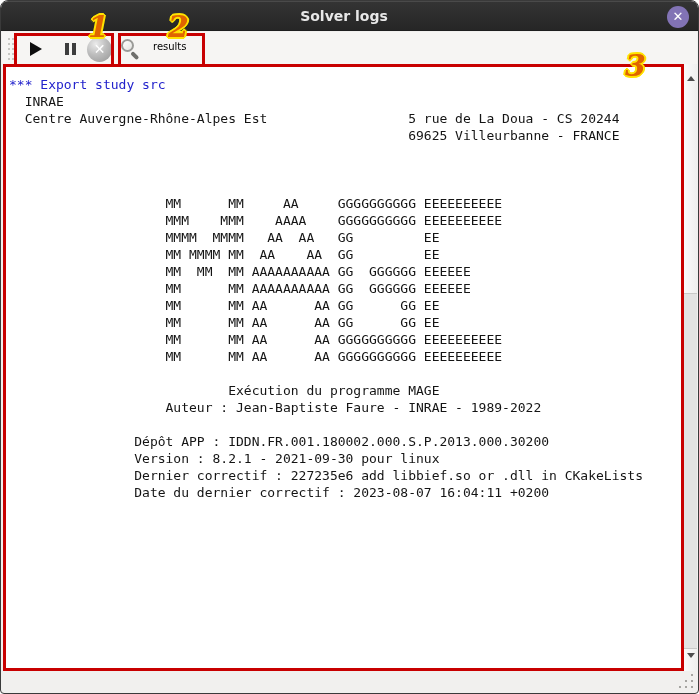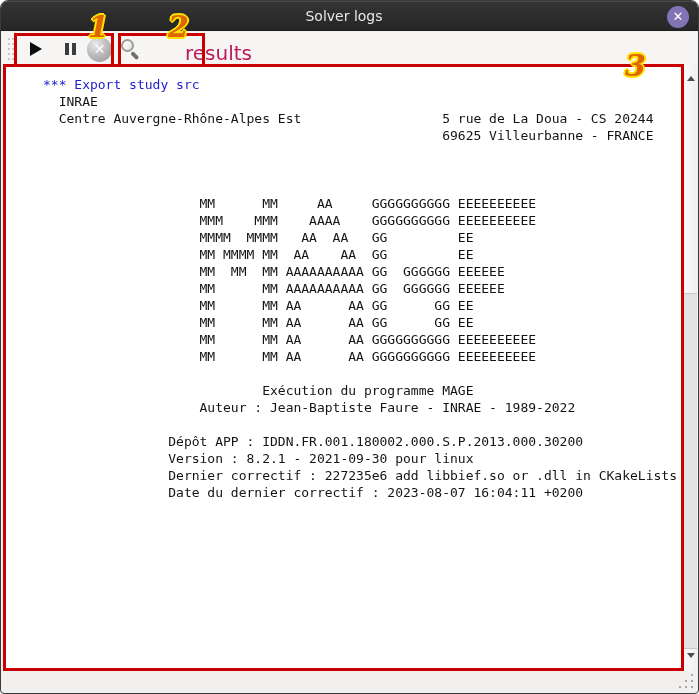--- a/index.html
+++ b/index.html
@@ -14,21 +14,21 @@
   }
   
   .titlebar{
     position:absolute;left:0;top:0;right:0;height:30px;
     background:linear-gradient(#343434,#262626);
     border-top:1px solid #4a4a4a;
     border-bottom:1px solid #1e1e1e;
   }
   .title-text{
     position:absolute;left:0;right:11px;top:6px;
-    text-align:center;color:#e8e8e8;font-size:14px;font-weight:normal;
+    text-align:center;color:#e8e8e8;font-size:14px;font-weight:bold;
   }
   .close-btn{
     position:absolute;right:9px;top:4px;width:22px;height:22px;
     border-radius:50%;background:#8273b5;
     color:#ffffff;font-size:13px;font-weight:bold;
     line-height:22px;text-align:center;cursor:pointer;
   }
   
   .toolbar{
     position:absolute;left:1px;right:1px;top:31px;height:32px;
@@ -60,26 +60,26 @@
   .magnifier-icon{position:absolute;left:120px;top:38px;width:24px;height:22px;}
   .magnifier-glass{
     position:absolute;left:0;top:0;width:13px;height:13px;border-radius:50%;
     border:2.5px solid #9b9b98;background:linear-gradient(135deg,#ffffff,#e3e3e0);
   }
   .magnifier-handle{
     position:absolute;left:12px;top:12px;width:9px;height:4px;background:#6f6f6c;
     transform:rotate(45deg);transform-origin:0 0;border-radius:2px;
   }
   .results-label{
-    position:absolute;left:152px;top:40px;font-size:20px;color:#be185d;margin-left:32px;
+    position:absolute;left:152px;top:40px;font-size:10px;color:#000000;
   }
   
   .logarea{
     position:absolute;left:2px;top:63px;width:681px;height:607px;
-    background:#ffffff;border:3px solid #c80000;overflow:hidden;z-index:2;padding-left:34px;
+    background:#ffffff;border:3px solid #c80000;overflow:hidden;z-index:2;
   }
   .logpre{
     margin:0;padding:9px 2px 0 3px;
     font-family:"DejaVu Sans Mono","Liberation Mono",monospace;
     font-size:13px;line-height:17px;color:#141414;white-space:pre;
   }
   .log-blue{color:#2222cc;}
   
   .scrollbar{
     position:absolute;right:1px;top:63px;width:14px;height:607px;

